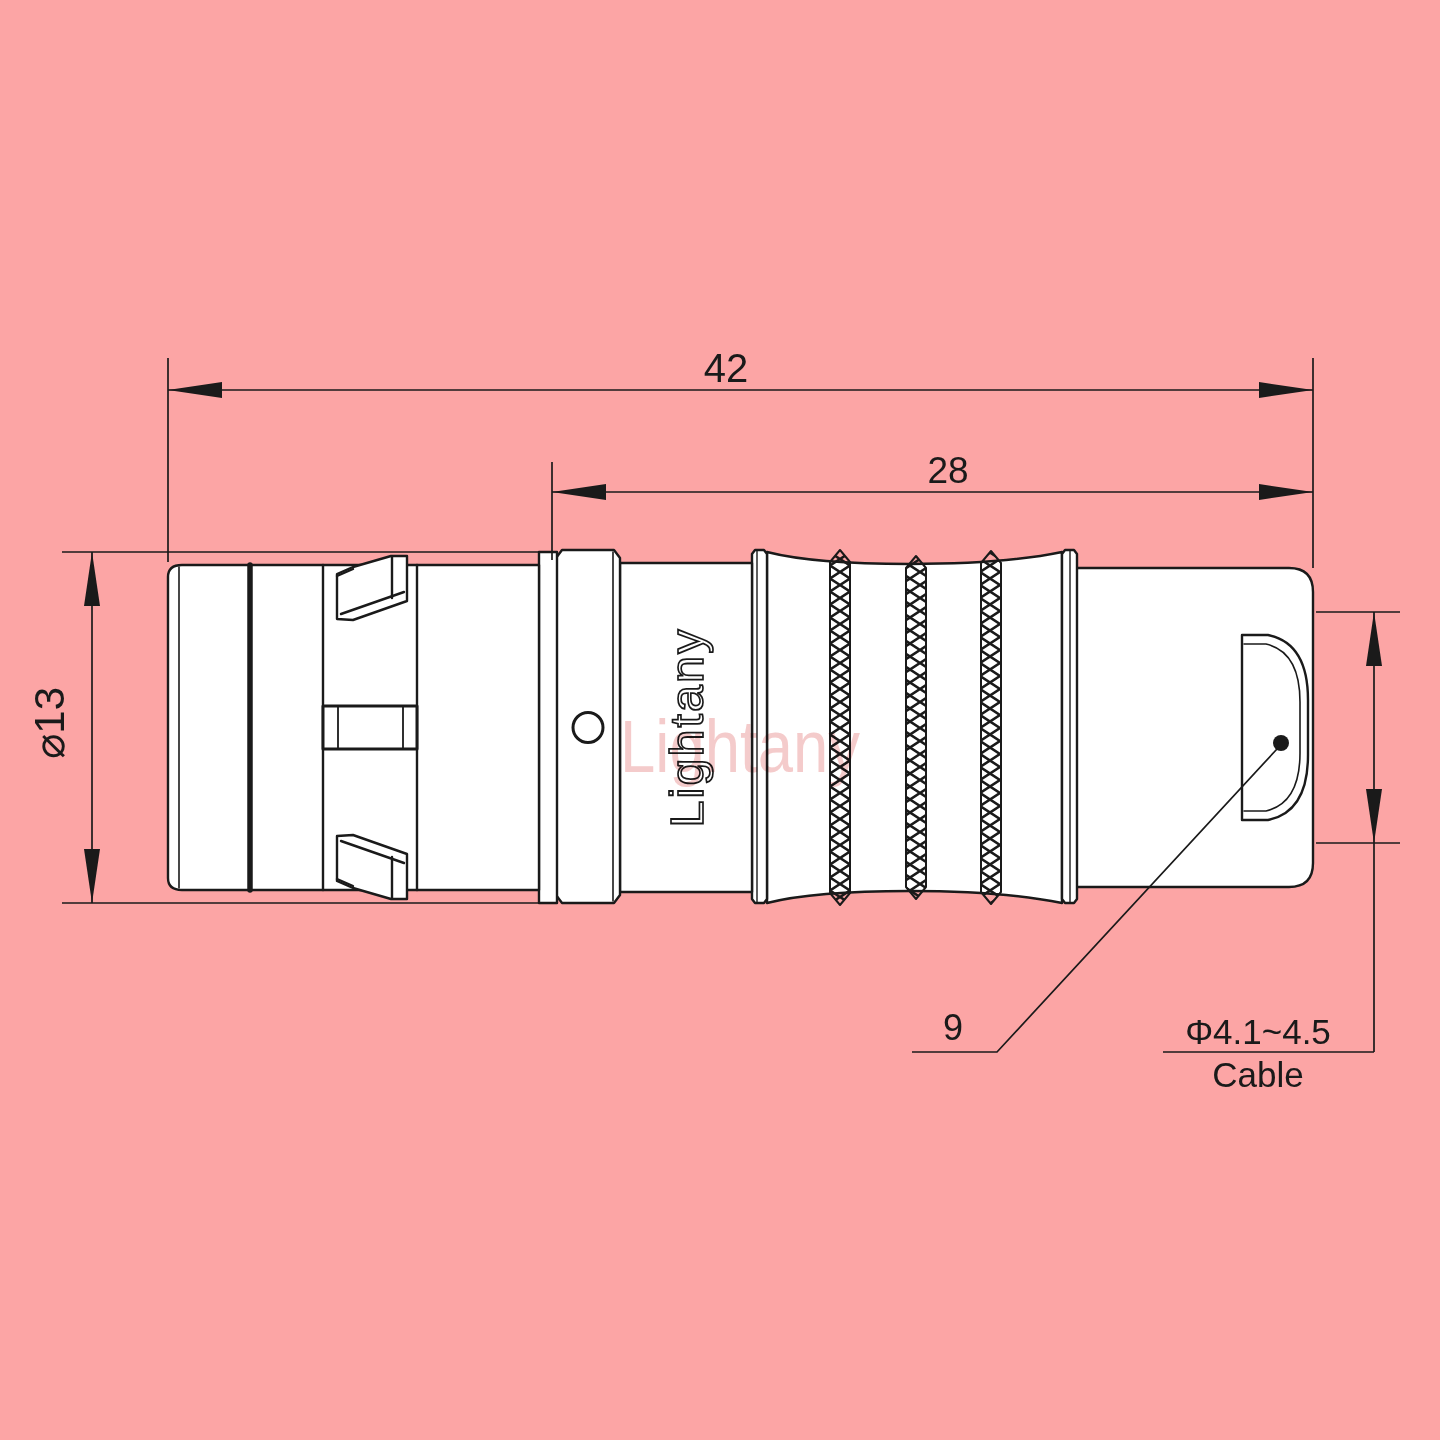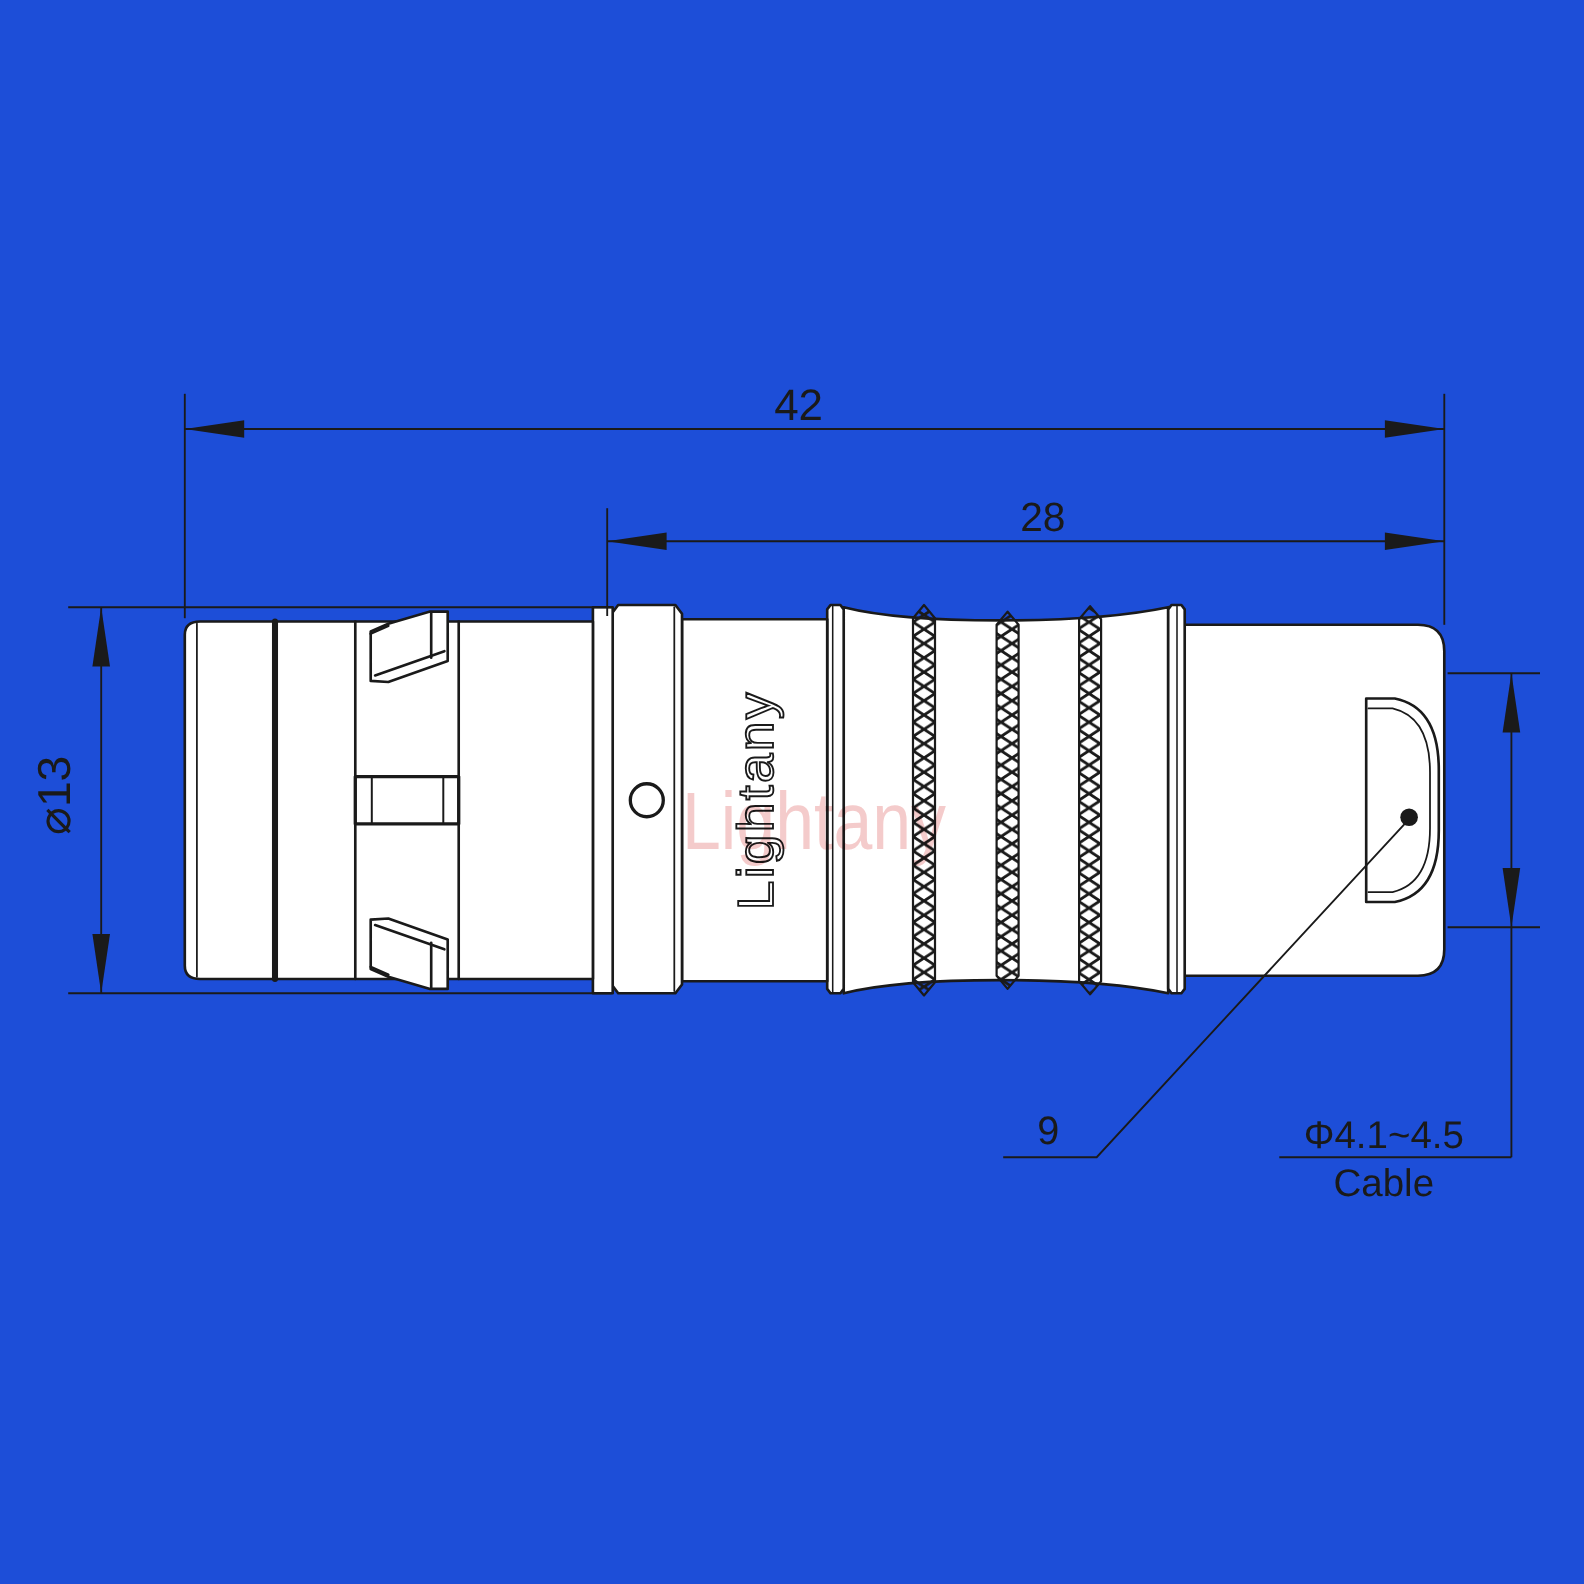--- a/index.html
+++ b/index.html
@@ -1,19 +1,19 @@
 <!DOCTYPE html>
 <html><head>
 <meta charset="utf-8">
 <style>
   html,body{margin:0;padding:0;background:#ffffff;}
   .canvas{
     position:relative;
     width:1440px;height:1440px;
-    background:#1d4ed8;
+    background:#fca5a5;
     font-family:"Liberation Sans", sans-serif;
     overflow:hidden;
   }
   svg{display:block;}
   svg text{font-family:"Liberation Sans","DejaVu Sans",sans-serif;}
   .dim-text{fill:#1a1a1a;}
   .outline-text{fill:#ffffff;stroke:#1a1a1a;stroke-width:1.7px;}
   .watermark{mix-blend-mode:multiply;opacity:.85;}
 </style>
 </head>

